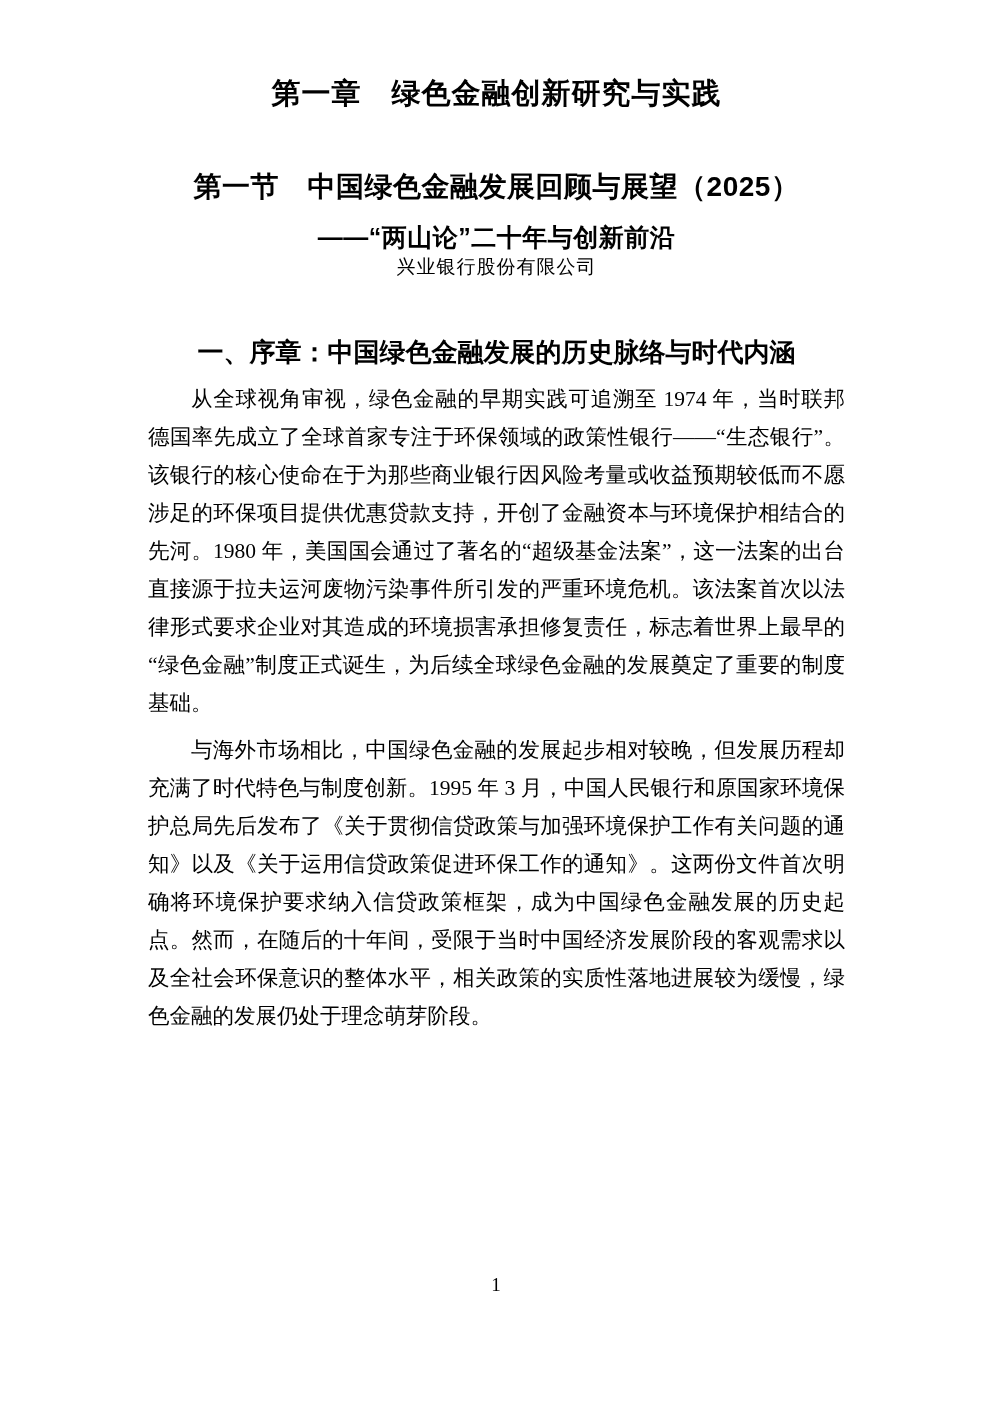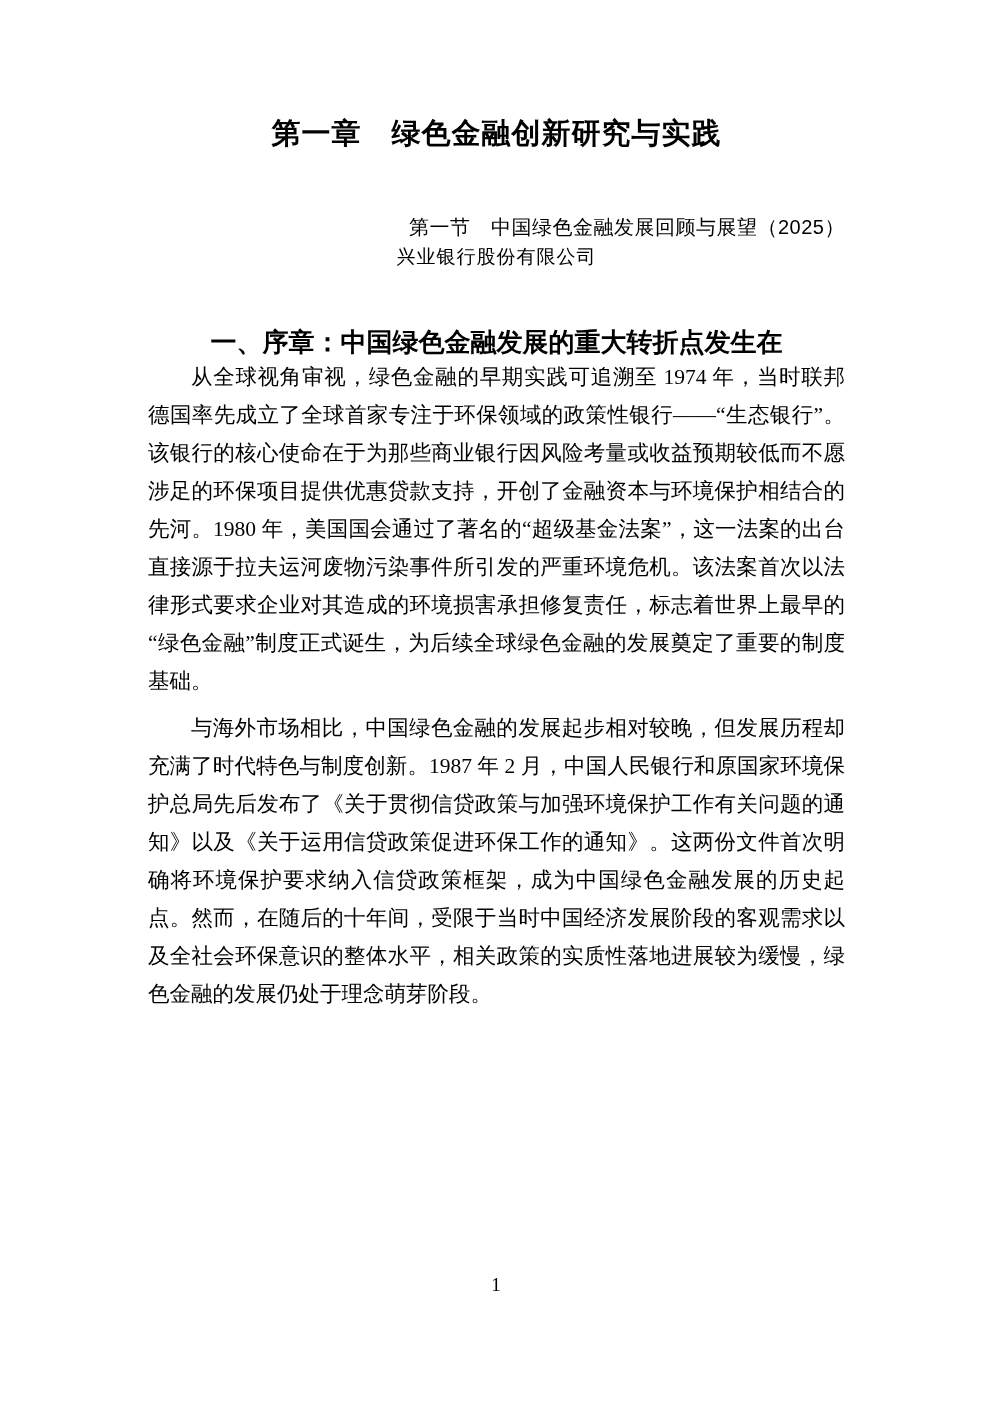--- a/index.html
+++ b/index.html
@@ -14,35 +14,35 @@
     margin: 0 auto;
     background: #ffffff;
     color: #000000;
     box-sizing: border-box;
     padding: 0 147px 0 148px;
     overflow: hidden;
     font-family: "Liberation Serif", "DejaVu Serif", serif;
   }
   .chapter-title {
     margin: 0;
-    padding-top: 116px;
+    padding-top: 76px;
     font-family: "Liberation Sans", "DejaVu Sans", sans-serif;
     font-weight: 700;
     font-size: 29px;
     line-height: 34px;
     text-align: center;
     letter-spacing: 1px;
   }
   .section-title {
     margin: 60px 0 0 0;
     font-family: "Liberation Sans", "DejaVu Sans", sans-serif;
-    font-weight: 400;
-    font-size: 20px;
+    font-weight: 700;
+    font-size: 28px;
     line-height: 34px;
-    text-align: right;
+    text-align: center;
     letter-spacing: 0.5px;
   }
   .section-subtitle {
     margin: 16px 0 0 0;
     font-family: "Liberation Sans", "DejaVu Sans", sans-serif;
     font-weight: 700;
     font-size: 25px;
     line-height: 34px;
     text-align: center;
     letter-spacing: 0.5px;
@@ -55,21 +55,21 @@
   }
   .section-heading {
     margin: 56px 0 0 0;
     font-family: "Liberation Sans", "DejaVu Sans", sans-serif;
     font-weight: 700;
     font-size: 26px;
     line-height: 32px;
     text-align: center;
   }
   .body-text {
-    margin-top: 0;
+    margin-top: 12px;
   }
   .body-text p {
     margin: 0 0 9px 0;
     font-size: 21.5px;
     line-height: 38px;
     text-align: justify;
     text-indent: 2em;
     word-break: break-all;
   }
   .page-number {
@@ -84,25 +84,26 @@
 </style>
 </head>
 <body>
 
 <div class="page">
 
   <h1 class="chapter-title">第一章　绿色金融创新研究与实践</h1>
 
   <h2 class="section-title">第一节　中国绿色金融发展回顾与展望（2025）</h2>
 
+  <h3 class="section-subtitle">——“两山论”二十年与创新前沿</h3>
 
   <div class="author">兴业银行股份有限公司</div>
 
-  <h4 class="section-heading">一、序章：中国绿色金融发展的重大转折点发生在</h4>
+  <h4 class="section-heading">一、序章：中国绿色金融发展的历史脉络与时代内涵</h4>
 
   <div class="body-text">
     <p>从全球视角审视，绿色金融的早期实践可追溯至 1974 年，当时联邦德国率先成立了全球首家专注于环保领域的政策性银行——“生态银行”。该银行的核心使命在于为那些商业银行因风险考量或收益预期较低而不愿涉足的环保项目提供优惠贷款支持，开创了金融资本与环境保护相结合的先河。1980 年，美国国会通过了著名的“超级基金法案”，这一法案的出台直接源于拉夫运河废物污染事件所引发的严重环境危机。该法案首次以法律形式要求企业对其造成的环境损害承担修复责任，标志着世界上最早的“绿色金融”制度正式诞生，为后续全球绿色金融的发展奠定了重要的制度基础。</p>
-    <p>与海外市场相比，中国绿色金融的发展起步相对较晚，但发展历程却充满了时代特色与制度创新。1987 年 2 月，中国人民银行和原国家环境保护总局先后发布了《关于贯彻信贷政策与加强环境保护工作有关问题的通知》以及《关于运用信贷政策促进环保工作的通知》。这两份文件首次明确将环境保护要求纳入信贷政策框架，成为中国绿色金融发展的历史起点。然而，在随后的十年间，受限于当时中国经济发展阶段的客观需求以及全社会环保意识的整体水平，相关政策的实质性落地进展较为缓慢，绿色金融的发展仍处于理念萌芽阶段。</p>
+    <p>与海外市场相比，中国绿色金融的发展起步相对较晚，但发展历程却充满了时代特色与制度创新。1995 年 3 月，中国人民银行和原国家环境保护总局先后发布了《关于贯彻信贷政策与加强环境保护工作有关问题的通知》以及《关于运用信贷政策促进环保工作的通知》。这两份文件首次明确将环境保护要求纳入信贷政策框架，成为中国绿色金融发展的历史起点。然而，在随后的十年间，受限于当时中国经济发展阶段的客观需求以及全社会环保意识的整体水平，相关政策的实质性落地进展较为缓慢，绿色金融的发展仍处于理念萌芽阶段。</p>
   </div>
 
   <div class="page-number">1</div>
 
 </div>
 
 </body></html>

